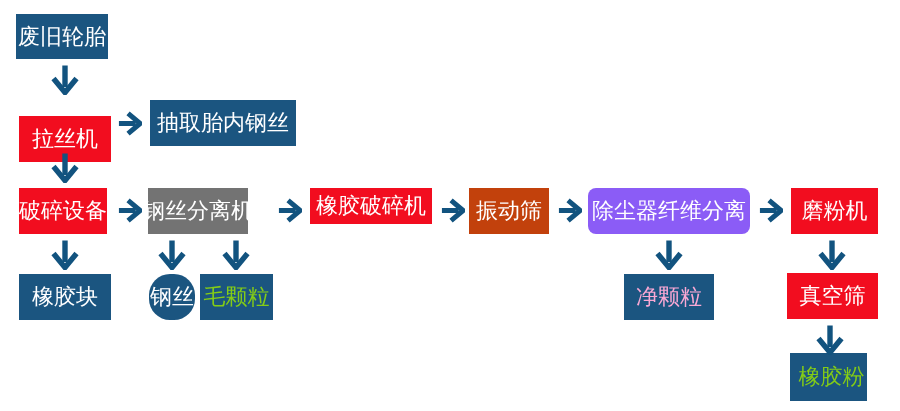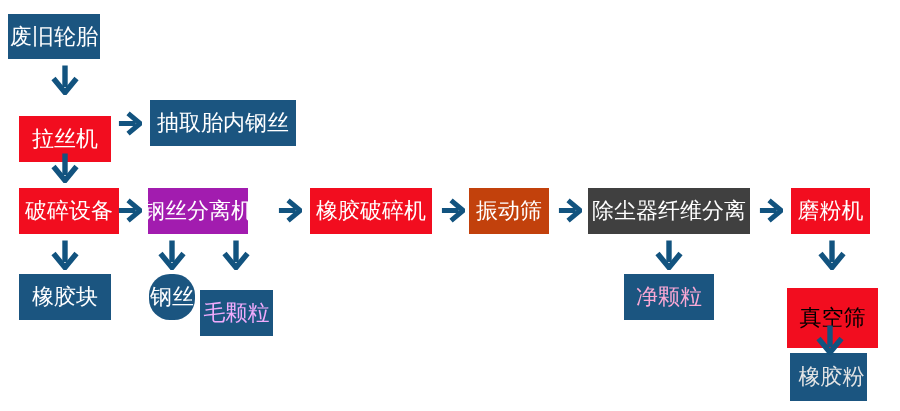--- a/index.html
+++ b/index.html
@@ -45,35 +45,35 @@
     </g>
     <g id="arrow-right-shape">
       <path d="M1.5 13 H 19" stroke="currentColor" stroke-width="5.2" fill="none"></path>
       <path d="M11 2.5 L23.5 13 L11 23.5" stroke="currentColor" stroke-width="5.2" fill="none" stroke-linejoin="miter"></path>
     </g>
   </defs>
 </svg>
 
 <div class="canvas">
 
-  <div class="node" style="left: 8px; top: 14px; width: 92px; height: 45px; background: rgb(27, 85, 128); color: rgb(255, 255, 255);">废旧轮胎</div>
+  <div class="node" style="left: 16px; top: 14px; width: 92px; height: 45px; background: rgb(27, 85, 128); color: rgb(255, 255, 255);">废旧轮胎</div>
   <div class="node" style="left: 19px; top: 100px; width: 92px; height: 46px; background: rgb(242, 13, 31); color: rgb(255, 255, 255); margin-top: 16px;">拉丝机</div>
   <div class="node" style="left: 150px; top: 100px; width: 146px; height: 46px; background: rgb(27, 85, 128); color: #ffffff;">抽取胎内钢丝</div>
-  <div class="node" style="left: 19px; top: 188px; width: 100px; height: 46px; background: rgb(242, 13, 31); color: rgb(255, 255, 255);">破碎设备</div>
-  <div class="node" style="left: 148px; top: 188px; width: 100px; height: 46px; background: #a21caf; color: rgb(255, 255, 255);">钢丝分离机</div>
-  <div class="node" style="left: 310px; top: 188px; width: 122px; height: 46px; background: rgb(242, 13, 31); color: rgb(255, 255, 255);">橡胶破碎机</div>
+  <div class="node" style="left: 19px; top: 188px; width: 88px; height: 46px; background: rgb(242, 13, 31); color: rgb(255, 255, 255);">破碎设备</div>
+  <div class="node" style="left: 148px; top: 188px; width: 100px; height: 46px; background: #737373; color: rgb(255, 255, 255);">钢丝分离机</div>
+  <div class="node" style="left: 310px; top: 188px; width: 122px; height: 36px; background: rgb(242, 13, 31); color: rgb(255, 255, 255);">橡胶破碎机</div>
   <div class="node" style="left: 469px; top: 188px; width: 80px; height: 46px; background: #c2410c; color: rgb(255, 255, 255);">振动筛</div>
-  <div class="node" style="left: 588px; top: 188px; width: 162px; height: 46px; background: #404040; color: rgb(255, 255, 255);">除尘器纤维分离</div>
-  <div class="node" style="left: 791px; top: 188px; width: 79px; height: 46px; background: rgb(242, 13, 31); color: rgb(255, 255, 255);">磨粉机</div>
+  <div class="node" style="left: 588px; top: 188px; width: 162px; height: 46px; background: #8b5cf6; color: rgb(255, 255, 255); border-radius: 8px;">除尘器纤维分离</div>
+  <div class="node" style="left: 791px; top: 188px; width: 87px; height: 46px; background: rgb(242, 13, 31); color: rgb(255, 255, 255);">磨粉机</div>
   <div class="node" style="left: 19px; top: 274px; width: 92px; height: 46px; background: rgb(27, 85, 128); color: rgb(255, 255, 255); text-align: center;">橡胶块</div>
   <div class="node" style="left: 149px; top: 274px; width: 46px; height: 46px; background: rgb(27, 85, 128); color: rgb(255, 255, 255); border-radius: 21px;">钢丝</div>
-  <div class="node" style="left: 200px; top: 274px; width: 73px; height: 46px; background: rgb(27, 85, 128); color: #f0abfc; margin-top: 16px;">毛颗粒</div>
+  <div class="node" style="left: 200px; top: 274px; width: 73px; height: 46px; background: rgb(27, 85, 128); color: #84cc16;">毛颗粒</div>
   <div class="node" style="left: 624px; top: 274px; width: 90px; height: 46px; background: rgb(27, 85, 128); color: #f9a8d4;">净颗粒</div>
-  <div class="node" style="left: 787px; top: 288px; width: 91px; height: 60px; background: rgb(242, 13, 31); color: #000000;">真空筛</div>
-  <div class="node" style="left: 790px; top: 353px; width: 77px; height: 48px; background: rgb(27, 85, 128); color: #e5e5e5; padding-left: 6px;">橡胶粉</div>
+  <div class="node" style="left: 787px; top: 273px; width: 91px; height: 46px; background: rgb(242, 13, 31); color: #ffffff;">真空筛</div>
+  <div class="node" style="left: 790px; top: 353px; width: 77px; height: 48px; background: rgb(27, 85, 128); color: #84cc16; padding-left: 6px;">橡胶粉</div>
 
   <svg class="arrow" style="left: 51px; top: 64px; width: 28px; height: 31px; color: rgb(18, 83, 127);" viewBox="0 0 28 31">
       <use href="#arrow-down-shape"></use>
     </svg>
   <svg class="arrow" style="left: 51px; top: 152px; width: 28px; height: 31px; color: rgb(18, 83, 127);" viewBox="0 0 28 31">
       <use href="#arrow-down-shape"></use>
     </svg>
   <svg class="arrow" style="left: 51px; top: 239px; width: 28px; height: 31px; color: rgb(18, 83, 127);" viewBox="0 0 28 31">
       <use href="#arrow-down-shape"></use>
     </svg>

